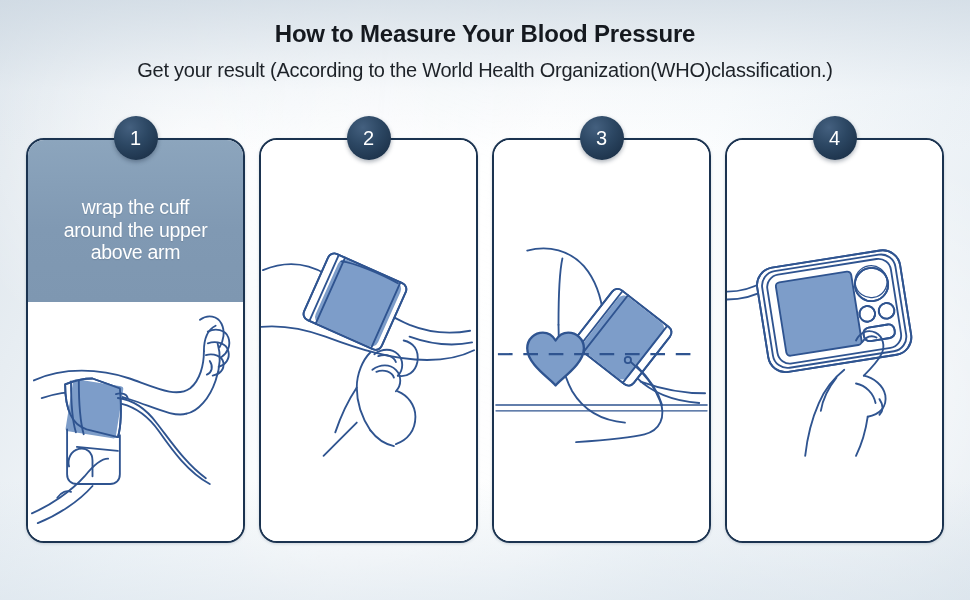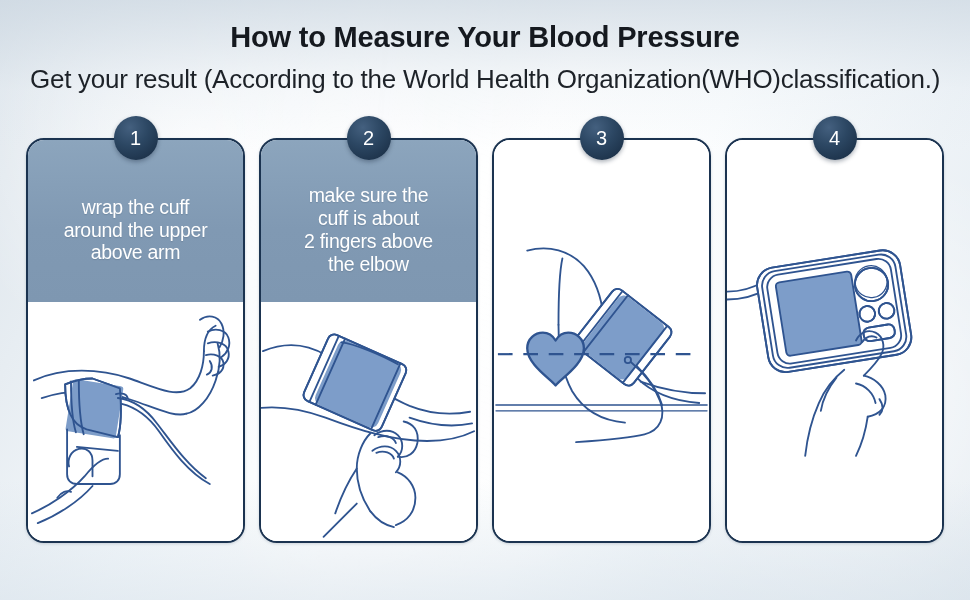--- a/index.html
+++ b/index.html
@@ -63,29 +63,29 @@
   }
 
   
   .head-wrap {
     position: absolute;
     left: 0; right: 0; top: 20px;
     text-align: center;
     z-index: 5;
   }
   .title {
-    font-size: 29px;
+    font-size: 24px;
     font-weight: bold;
     color: #15191f;
     letter-spacing: -0.2px;
     line-height: 1.2;
   }
   .subtitle {
     margin-top: 9px;
-    font-size: 26px;
+    font-size: 20px;
     font-weight: normal;
     color: #1d2228;
     letter-spacing: -0.25px;
     line-height: 1.2;
   }
 
   
   .cards {
     position: absolute;
     left: 26px;
@@ -223,26 +223,20 @@
               <path d="M30,198 C34,192 40,190 44,192"></path>
             </g>
           </svg>
         </div>
       </div>
     </div>
 
     <div class="card-slot">
       <div class="badge">2</div>
       <div class="card">
-        <div class="card-head">
-          <div class="card-head-text">make sure the
-cuff is about
-2 fingers above
-the elbow</div>
-        </div>
         <div class="card-body">
           <svg viewBox="0 0 220 240" preserveAspectRatio="xMidYMid meet">
             <g fill="none" stroke="#2f5490" stroke-width="1.9" stroke-linecap="round" stroke-linejoin="round">
 
               <path d="M2,48 C26,38 46,40 66,52 C94,70 124,92 152,104 C172,112 192,114 214,110"></path>
 
               <path d="M0,106 C22,104 44,108 66,116 C98,128 134,140 170,140 C190,140 206,136 218,130"></path>
               <path d="M152,116 C174,124 196,126 216,122"></path>
 
               <g transform="rotate(24 98 92)">

